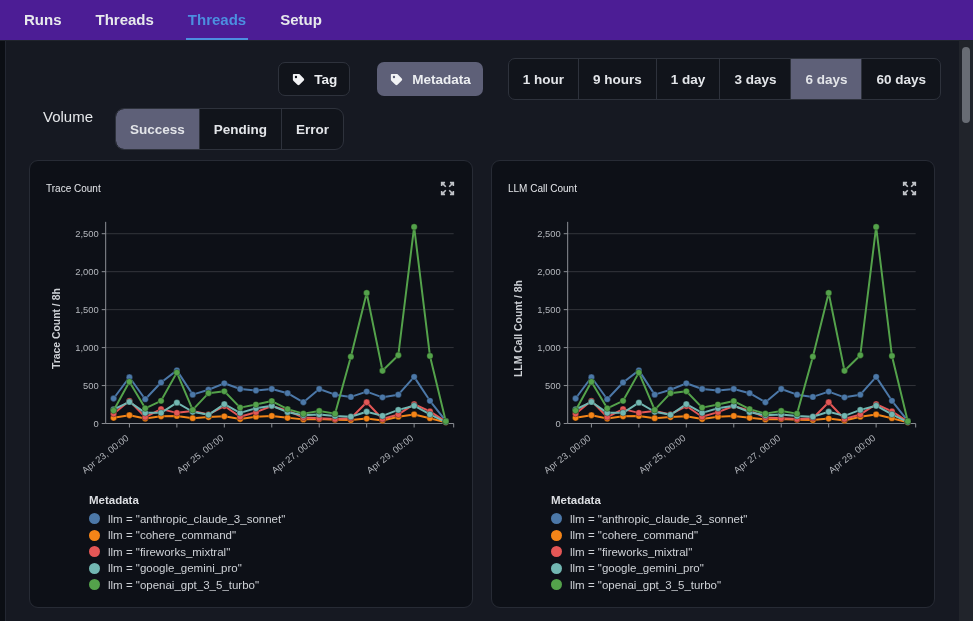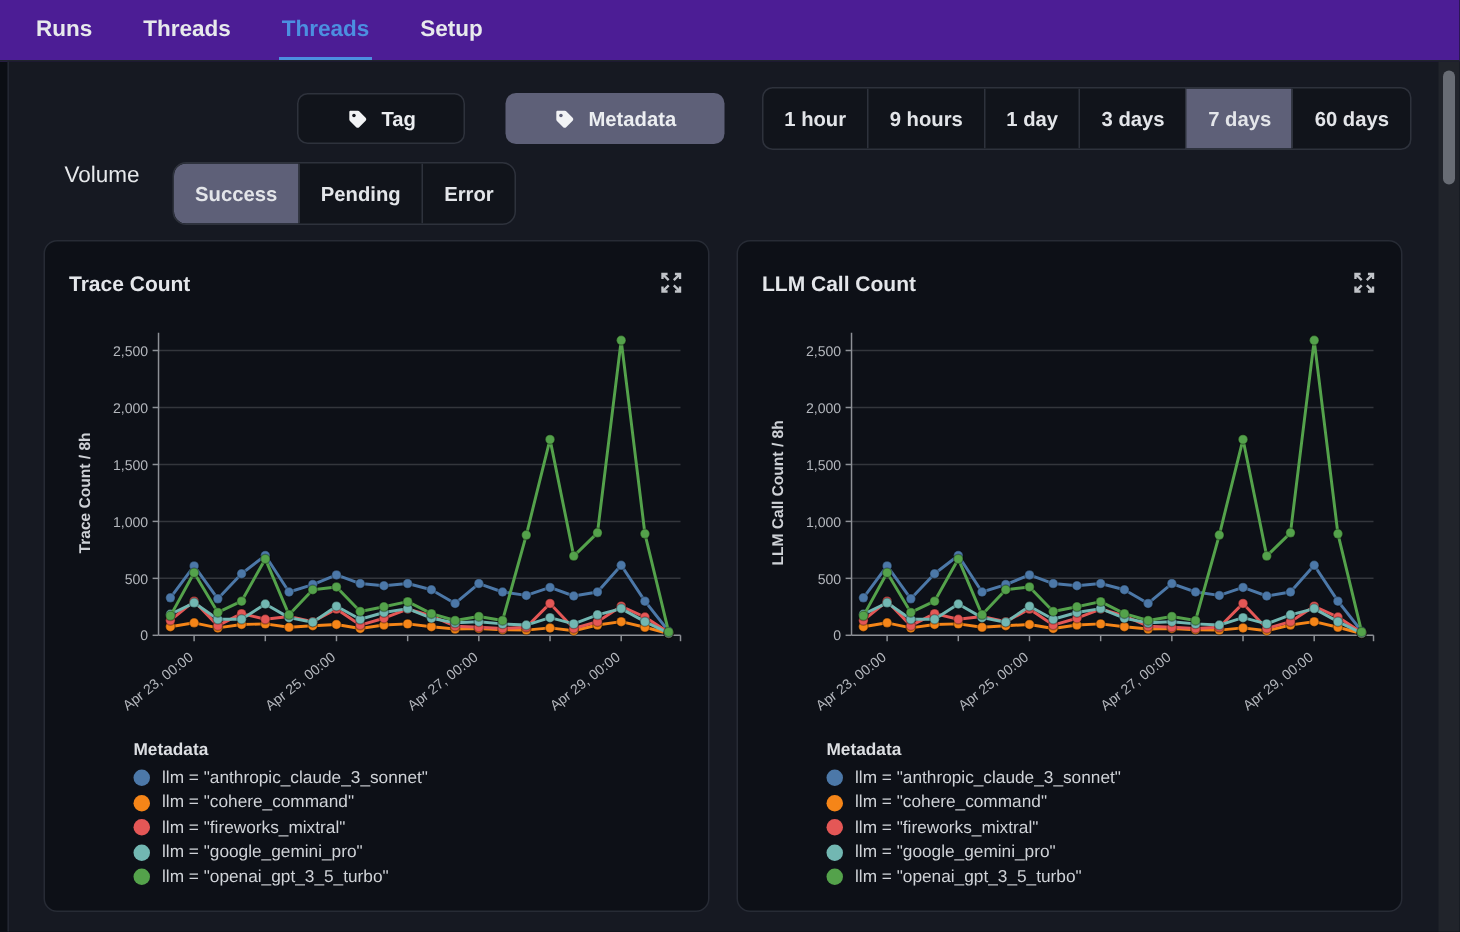--- a/index.html
+++ b/index.html
@@ -22,21 +22,21 @@
   
   .scrollbar-track { position:absolute; top:0; right:0; width:14px; height:580px;
                      background:#21242b; }
   .scrollbar-thumb { position:absolute; top:6px; left:3px; width:8px; height:76px;
                      border-radius:4px; background:#686c74; }
 
   
   .controls-row { position:absolute; top:21px; right:32px; display:flex;
                   align-items:center; height:34px; }
   .btn { display:inline-flex; align-items:center; gap:8px; height:34px;
-         padding:0 32px; border-radius:7px; font-size:13.5px; font-weight:700;
+         padding:0 12px; border-radius:7px; font-size:13.5px; font-weight:700;
          color:#eceef1; cursor:pointer; }
   .btn.outline { border:1px solid #2e323c; background:#11141b; }
   .btn.filled  { background:#5e6078; }
   .gap27 { width:27px; } .gap25 { width:25px; }
 
   .seg-group { display:inline-flex; align-items:stretch; height:42px;
                border:1px solid #2e323c; border-radius:7px; overflow:hidden;
                background:#11141b; }
   .seg { display:flex; align-items:center; padding:0 14px; font-size:13.5px;
          font-weight:700; color:#e3e5e9; border-left:1px solid #2e323c;
@@ -49,21 +49,21 @@
                 align-items:flex-start; gap:22px; height:34px; }
   .volume-label { font-size:15px; font-weight:400; color:#e6e8eb; }
   .seg-group.rounded { border-radius:9px; }
 
   
   .cards-row { position:absolute; top:119px; left:23px; display:flex; gap:18px; }
   .card { width:444px; height:448px; background:#0d1017; border:1px solid #272b35;
           border-radius:9px; padding:14px 16px; display:flex; flex-direction:column; }
   .card-header { display:flex; justify-content:space-between; align-items:center;
                  height:28px; margin-bottom:6px; }
-  .card-title { font-size:14px; font-weight:700; color:#e4e6ea; }
+  .card-title { font-size:10px; font-weight:400; color:#e4e6ea; }
   .expand-icon { width:17px; height:17px; cursor:pointer; }
 
   svg.chart { width:412px; height:280px; display:block; }
   svg.chart text.tick  { font-size:9.5px;  fill:#b4b7bd; font-family:"Liberation Sans",sans-serif; }
   svg.chart text.ytitle{ font-size:10.5px; font-weight:bold; fill:#ced1d6;
                          font-family:"Liberation Sans",sans-serif; }
 
   .legend { margin-left:43px; margin-top:8px; }
   .legend-title { font-size:11.5px; font-weight:700; color:#dcdee2; margin-bottom:5px; }
   .legend-item { display:flex; align-items:center; gap:8px; height:16.5px;
@@ -101,21 +101,21 @@
           </svg>
       </span>
       <span>Metadata</span>
     </div>
     <div class="gap25"></div>
     <div class="seg-group">
       <div class="seg">1 hour</div>
       <div class="seg">9 hours</div>
       <div class="seg">1 day</div>
       <div class="seg">3 days</div>
-      <div class="seg active">7 days</div>
+      <div class="seg active">6 days</div>
       <div class="seg">60 days</div>
     </div>
   </div>
 
   <div class="volume-row">
     <span class="volume-label">Volume</span>
     <div class="seg-group rounded">
       <div class="seg active" style="border-radius:8px 0 0 8px">Success</div>
       <div class="seg">Pending</div>
       <div class="seg">Error</div>

